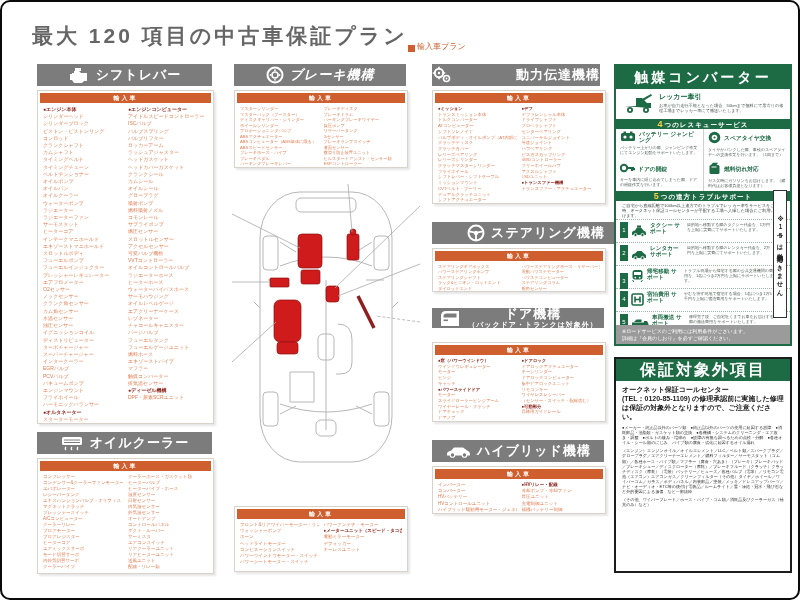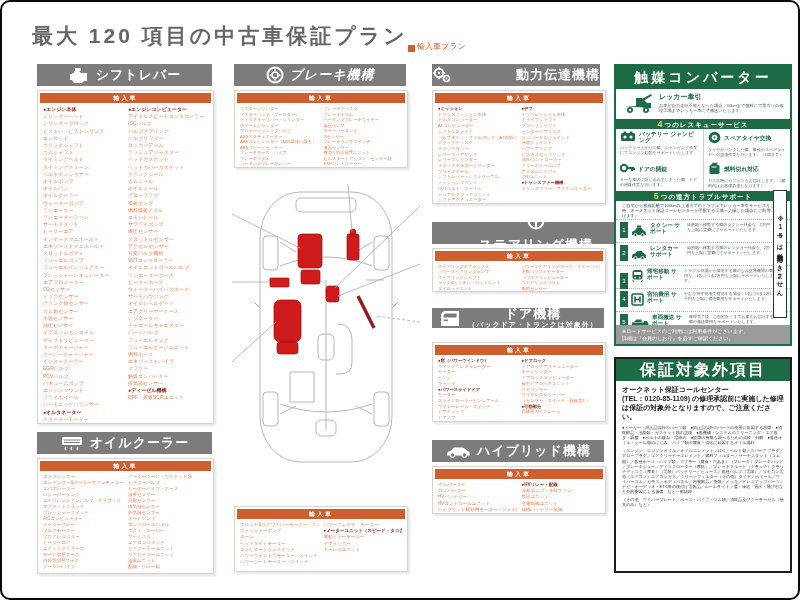--- a/index.html
+++ b/index.html
@@ -33,21 +33,21 @@
   #b-steer .li{font-size:4.2px;line-height:5.4px;}
   #b-door  .li{font-size:4.3px;line-height:5.7px;}
   #b-equip .li{font-size:4.5px;line-height:6.2px;}
   #b-hybrid .li{font-size:4.5px;line-height:6.2px;}
   
   #h-engine{left:35px;top:62px;width:175px;} #b-engine{left:35px;top:88px;width:175px;height:332px;}
   #h-aircon{left:35px;top:430px;width:175px;} #b-aircon{left:35px;top:456px;width:175px;height:114px;}
   #h-brake{left:232px;top:62px;width:172px;font-style:italic;} #b-brake{left:232px;top:88px;width:172px;height:76px;}
   #h-equip{left:232px;top:478px;width:172px;} #b-equip{left:232px;top:504px;width:172px;height:64px;}
   #h-power{left:430px;top:62px;width:168px;justify-content:space-between;} #b-power{left:430px;top:88px;width:172px;height:112px;}
-  #h-steer{left:430px;top:220px;width:208px;flex-direction:column;} #b-steer{left:430px;top:246px;width:172px;height:42px;}
+  #h-steer{left:430px;top:220px;width:208px;} #b-steer{left:430px;top:246px;width:172px;height:42px;}
   #h-door{left:430px;top:306px;width:172px;} #b-door{left:430px;top:340px;width:172px;height:78px;}
   #h-hybrid{left:430px;top:438px;width:172px;text-align:right;} #b-hybrid{left:430px;top:464px;width:172px;height:46px;}
   
   #car-wrap{position:absolute;left:228px;top:182px;width:192px;height:292px;}
   
   #road{position:absolute;left:612px;top:62px;width:178px;height:282px;border:2px solid #1d6b45;
     background:#fff;box-sizing:border-box;}
   #road .head{height:23px;background:#1d6b45;color:#fff;font-size:14px;font-weight:bold;
     text-align:center;line-height:23px;letter-spacing:3px;}
   .towrow{display:flex;gap:5px;padding:3px 6px 1px 6px;height:26px;}

